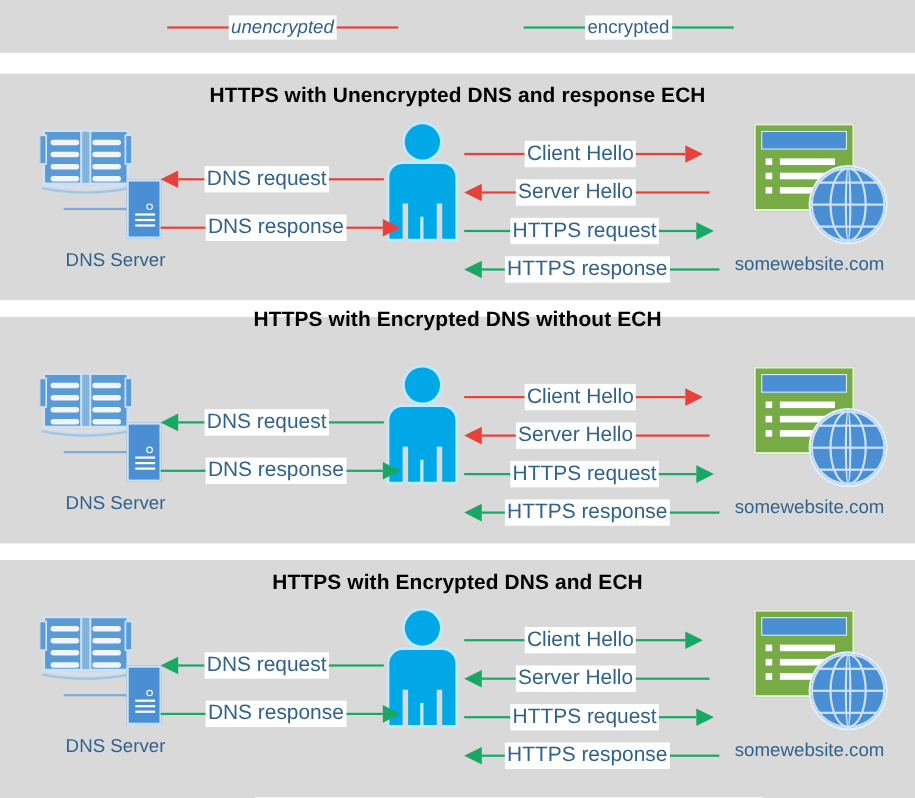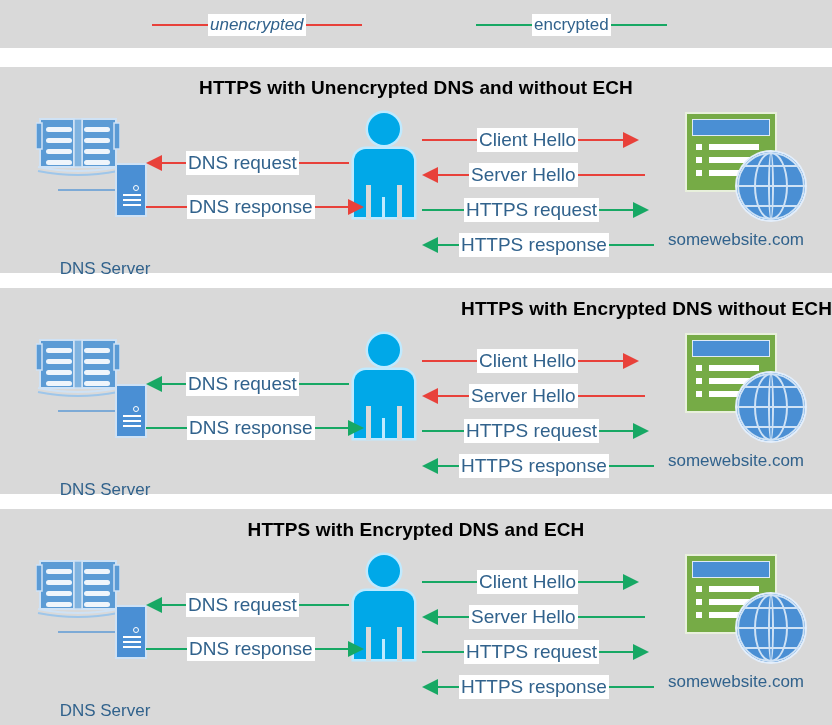--- a/index.html
+++ b/index.html
@@ -34,21 +34,21 @@
   .dns-group{position:absolute;left:30px;top:48px;width:135px;height:105px;}
   .book{position:absolute;left:6px;top:0;width:84px;height:62px;}
   .server-tower{position:absolute;left:85px;top:48px;width:32px;height:54px;
       background:#4a8fd4;border:2px solid #cfe2f5;box-sizing:border-box;}
   .tower-lines{position:absolute;left:6px;bottom:9px;width:18px;}
   .tower-lines i{display:block;height:2px;background:#ffffff;margin-top:3px;}
   .tower-dot{position:absolute;right:6px;top:20px;width:6px;height:6px;
       border:1.5px solid #ffffff;border-radius:50%;box-sizing:border-box;}
   .connector{position:absolute;left:28px;top:74px;width:58px;height:2px;background:#7daad6;}
   .dns-caption{position:absolute;left:20px;top:160px;width:170px;text-align:center;
-      font-size:17px;color:#31628c;margin-top:32px;}
+      font-size:17px;color:#31628c;}
 
   
   .person{position:absolute;left:352px;top:46px;width:64px;height:104px;}
   .p-head{position:absolute;left:16px;top:0;width:32px;height:32px;border-radius:50%;
       background:#00a8e8;box-shadow:0 0 0 2.5px #bfeaff;}
   .p-body{position:absolute;left:2px;top:36px;width:60px;height:68px;background:#00a8e8;}
   .p-body{border-radius:12px 12px 0 0;box-shadow:0 0 0 2.5px #bfeaff;}
   .p-gapL{position:absolute;left:14px;top:72px;width:5px;height:34px;background:#d9d9d9;}
   .p-gapR{position:absolute;left:45px;top:72px;width:5px;height:34px;background:#d9d9d9;}
   .p-legsplit{position:absolute;left:30px;top:84px;width:3px;height:22px;background:#bfeaff;}
@@ -85,21 +85,21 @@
       <div class="legend-rule" style="background:#17a864"></div>
       <span class="legend-text">encrypted</span>
       <div class="legend-rule" style="background:#17a864"></div>
     </div>
   </div>
 
 <div class="band" id="panel-1"></div>
 <div class="band" id="panel-2"></div>
 <div class="band" id="panel-3"></div>
 <div id="panels-host">
-    <div class="panel-title" style="top: 77px;">HTTPS with Unencrypted DNS and without ECH</div>
+    <div class="panel-title" style="top: 77px;">HTTPS with Unencrypted DNS and response ECH</div>
     <div class="dns-group" style="top: 115px;">
       <div class="book"><svg viewBox="0 0 84 62" width="84" height="62">
           <path d="M4 4 h34 v48 h-34 z" fill="#5b9bd5" stroke="#cfe2f5" stroke-width="2"></path>
           <path d="M46 4 h34 v48 h-34 z" fill="#5b9bd5" stroke="#cfe2f5" stroke-width="2"></path>
           <rect x="38" y="4" width="8" height="48" fill="#7fb3e0" stroke="#cfe2f5" stroke-width="1.5"></rect>
           <rect x="0" y="8" width="6" height="26" fill="#5b9bd5" stroke="#cfe2f5" stroke-width="1.5"></rect>
           <rect x="78" y="8" width="6" height="26" fill="#5b9bd5" stroke="#cfe2f5" stroke-width="1.5"></rect>
           <rect x="10" y="12" width="26" height="5" rx="2.5" fill="#ffffff" opacity=".9"></rect>
           <rect x="48" y="12" width="26" height="5" rx="2.5" fill="#ffffff" opacity=".9"></rect>
           <rect x="10" y="23" width="26" height="5" rx="2.5" fill="#ffffff" opacity=".9"></rect>
@@ -186,21 +186,21 @@
       <span class="flabel">HTTPS request</span>
       <div class="line" style="width:34px;background:#17a864"></div>
       <div class="head right" style="border-left:16px solid #17a864"></div>
     </div>
     <div class="flow" style="left: 422px; width: 238px; top: 233px;">
       <div class="head left" style="border-right:16px solid #17a864"></div>
       <div class="line" style="width:21px;background:#17a864"></div>
       <span class="flabel">HTTPS response</span>
       <div class="line" style="width:45px;background:#17a864"></div>
     </div>
-    <div class="panel-title" style="top: 298px; text-align: right;">HTTPS with Encrypted DNS without ECH</div>
+    <div class="panel-title" style="top: 280px;">HTTPS with Encrypted DNS without ECH</div>
     <div class="dns-group" style="top: 336px;">
       <div class="book"><svg viewBox="0 0 84 62" width="84" height="62">
           <path d="M4 4 h34 v48 h-34 z" fill="#5b9bd5" stroke="#cfe2f5" stroke-width="2"></path>
           <path d="M46 4 h34 v48 h-34 z" fill="#5b9bd5" stroke="#cfe2f5" stroke-width="2"></path>
           <rect x="38" y="4" width="8" height="48" fill="#7fb3e0" stroke="#cfe2f5" stroke-width="1.5"></rect>
           <rect x="0" y="8" width="6" height="26" fill="#5b9bd5" stroke="#cfe2f5" stroke-width="1.5"></rect>
           <rect x="78" y="8" width="6" height="26" fill="#5b9bd5" stroke="#cfe2f5" stroke-width="1.5"></rect>
           <rect x="10" y="12" width="26" height="5" rx="2.5" fill="#ffffff" opacity=".9"></rect>
           <rect x="48" y="12" width="26" height="5" rx="2.5" fill="#ffffff" opacity=".9"></rect>
           <rect x="10" y="23" width="26" height="5" rx="2.5" fill="#ffffff" opacity=".9"></rect>

